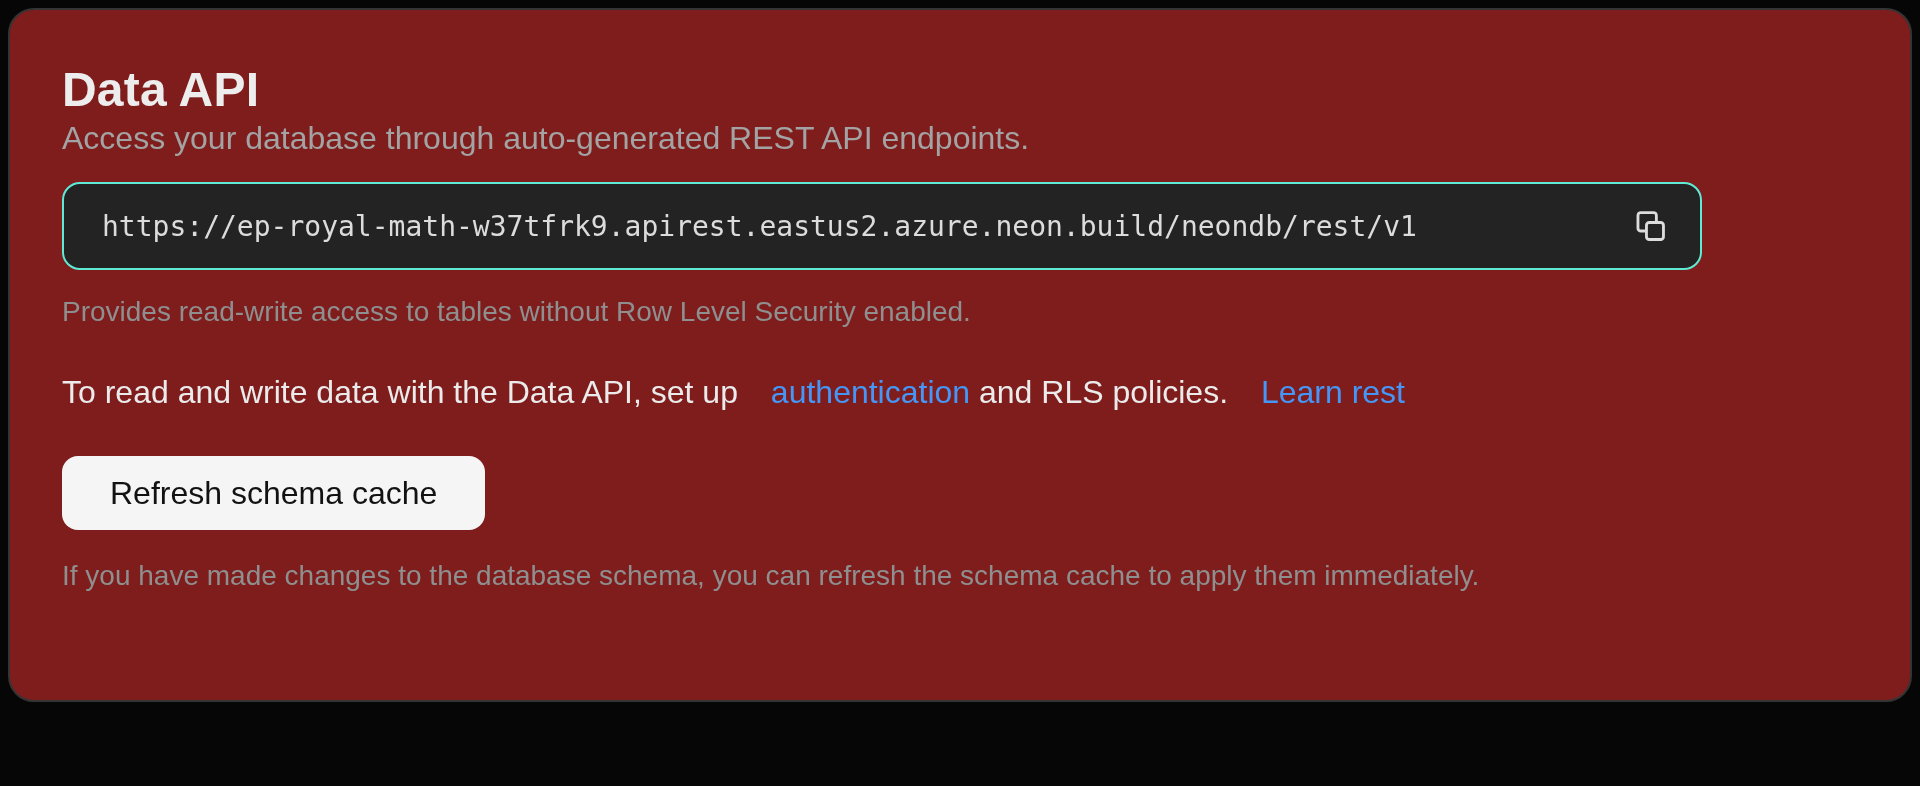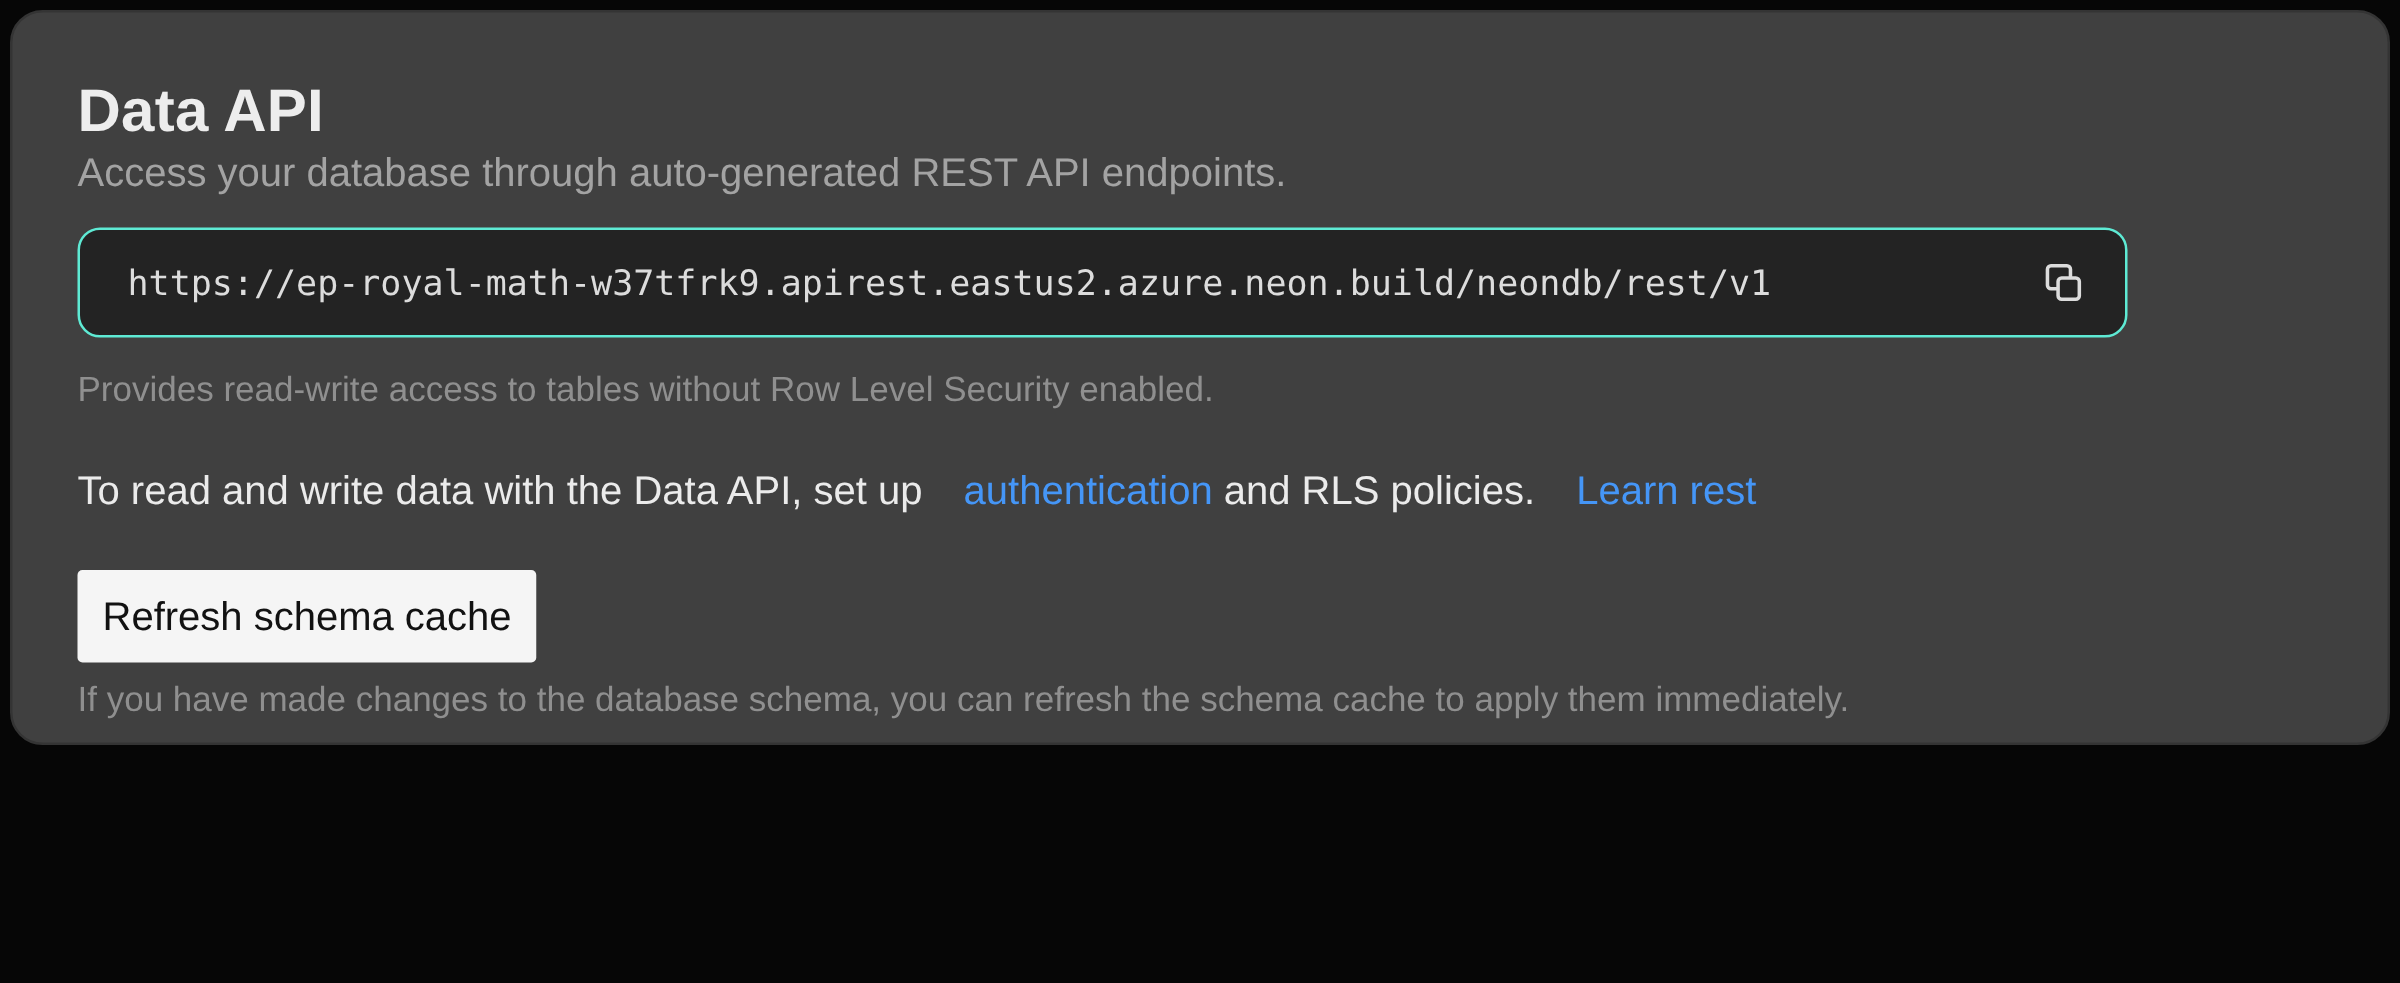--- a/index.html
+++ b/index.html
@@ -10,22 +10,22 @@
     background: #060606;
     font-family: "Liberation Sans", "DejaVu Sans", sans-serif;
     overflow: hidden;
   }
 
   .card {
     position: absolute;
     left: 8px;
     top: 8px;
     width: 1904px;
-    height: 588px;
-    background: #404040;
+    height: 694px;
+    background: #7f1d1d;
     border: 2px solid #343434;
     border-radius: 26px;
     padding: 52px 52px 0 52px;
   }
 
   .page-title {
     font-size: 48px;
     line-height: 56px;
     font-weight: 700;
     color: #ededed;
@@ -98,33 +98,33 @@
     color: #4596f7;
     text-decoration: none;
     cursor: pointer;
     margin-left: 24px;
   }
 
   .refresh-button {
     margin-top: 44px;
     display: inline-block;
     height: 74px;
-    padding: 0 20px;
+    padding: 0 48px;
     background: #f5f5f5;
     color: #121212;
     border: none;
-    border-radius: 4px;
+    border-radius: 16px;
     font-family: "Liberation Sans", "DejaVu Sans", sans-serif;
     font-size: 32px;
     font-weight: 500;
     line-height: 74px;
     cursor: pointer;
   }
 
-  .refresh-helper { margin-top: 12px; }
+  .refresh-helper { margin-top: 28px; }
 </style>
 </head>
 <body>
 
 <div class="card">
 
   <h1 class="page-title">Data API</h1>
 
   <p class="description">Access your database through auto-generated REST API endpoints.</p>
 

